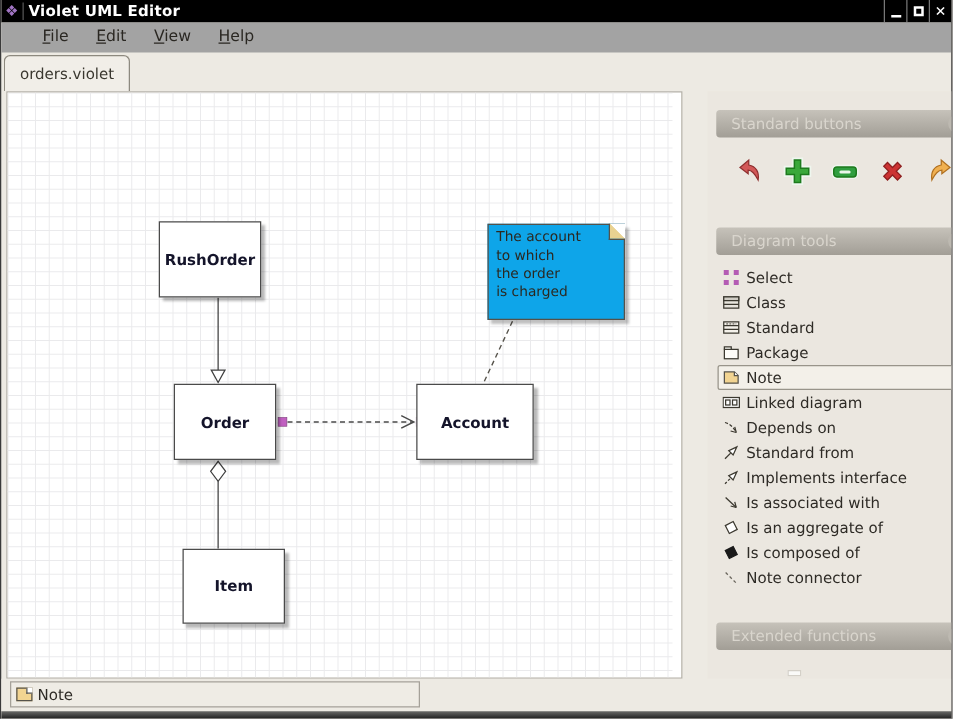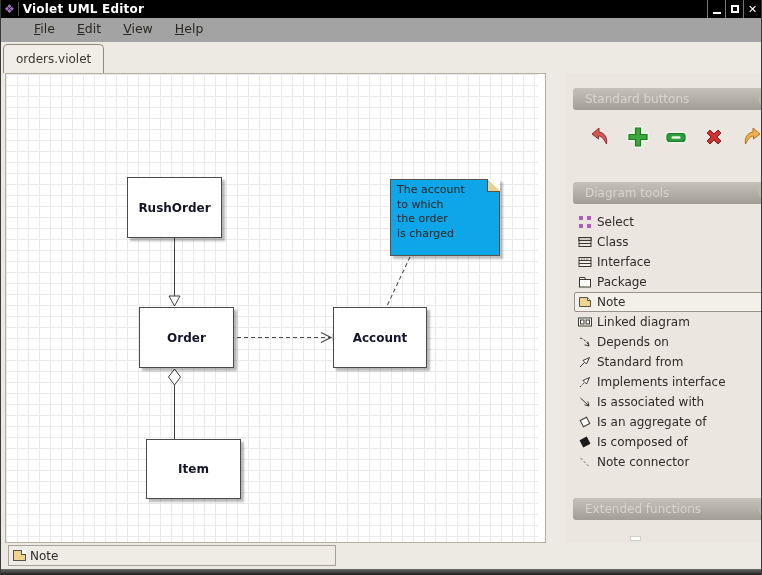--- a/index.html
+++ b/index.html
@@ -36,21 +36,21 @@
 
   
   .canvas { position:absolute; left:4px; top:73px; width:541px; height:470px;
             background:#fff; border:1px solid #b3afa5; overflow:hidden; }
   .grid { position:absolute; left:0; top:0; width:532px; height:100%;
           background-image:
             linear-gradient(to right, #eaeaec 1px, transparent 1px),
             linear-gradient(to bottom, #eaeaec 1px, transparent 1px);
           background-size:11px 11px; }
   .edges { position:absolute; left:0; top:0; width:540px; height:470px; }
-  .uml-node { position:absolute; width:95px; height:61px; background:#fff;
+  .uml-node { position:absolute; width:82px; height:61px; background:#fff;
               border:1px solid #4a4a4a; box-shadow:3px 3px 2px rgba(0,0,0,0.28);
               display:flex; align-items:center; justify-content:center;
               font-size:12px; font-weight:bold; color:#14142a; }
   .uml-note { position:absolute; left:384px; top:105px; width:110px; height:77px;
               background:#0ea5e9; border:1px solid #55524a; box-shadow:3px 3px 2px rgba(0,0,0,0.25);
               font-size:11px; color:#2b2820; padding:3px 6px; line-height:14.5px; }
   .uml-note .fold { position:absolute; top:-1px; right:-1px; width:13px; height:13px;
                     background:linear-gradient(to top right, #e9d291 49%, #ffffff 50%);
                     border-left:1px solid #55524a; border-bottom:1px solid #55524a; }
   .note-text { white-space:pre-line; }
@@ -245,21 +245,21 @@
       </div>
       <div class="tool">
         <span class="ticon">
           <svg width="14" height="14" viewBox="0 0 14 14">
             <rect x="1" y="2.5" width="12" height="9" fill="#f4f1ea" stroke="#3b382f"></rect>
             <line x1="1" y1="5.5" x2="13" y2="5.5" stroke="#3b382f"></line>
             <line x1="3" y1="4" x2="11" y2="4" stroke="#6b675e" stroke-dasharray="1.5,1"></line>
             <line x1="1" y1="8.5" x2="13" y2="8.5" stroke="#3b382f"></line>
           </svg>
           </span>
-        <span>Interface</span>
+        <span>Standard</span>
       </div>
       <div class="tool">
         <span class="ticon">
           <svg width="14" height="14" viewBox="0 0 14 14">
             <path d="M1.5 4.5 V2.5 H7 V4.5" fill="#fdfcf8" stroke="#3b382f"></path>
             <rect x="1.5" y="4.5" width="11" height="7.5" fill="#fdfcf8" stroke="#3b382f"></rect>
           </svg>
           </span>
         <span>Package</span>
       </div>

